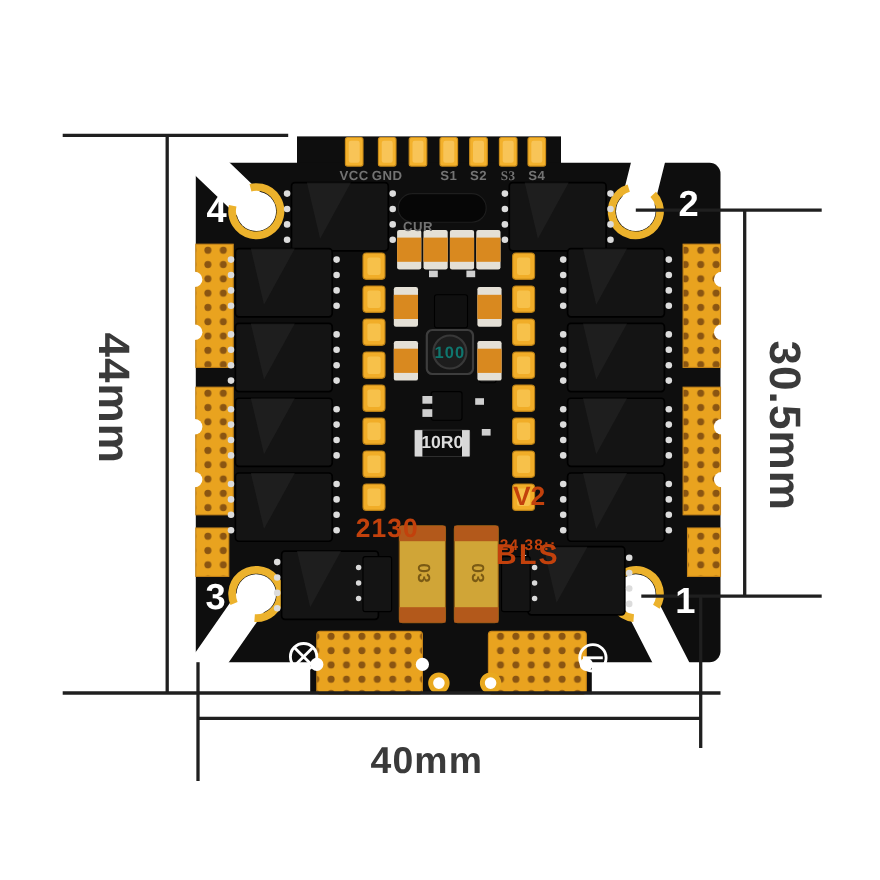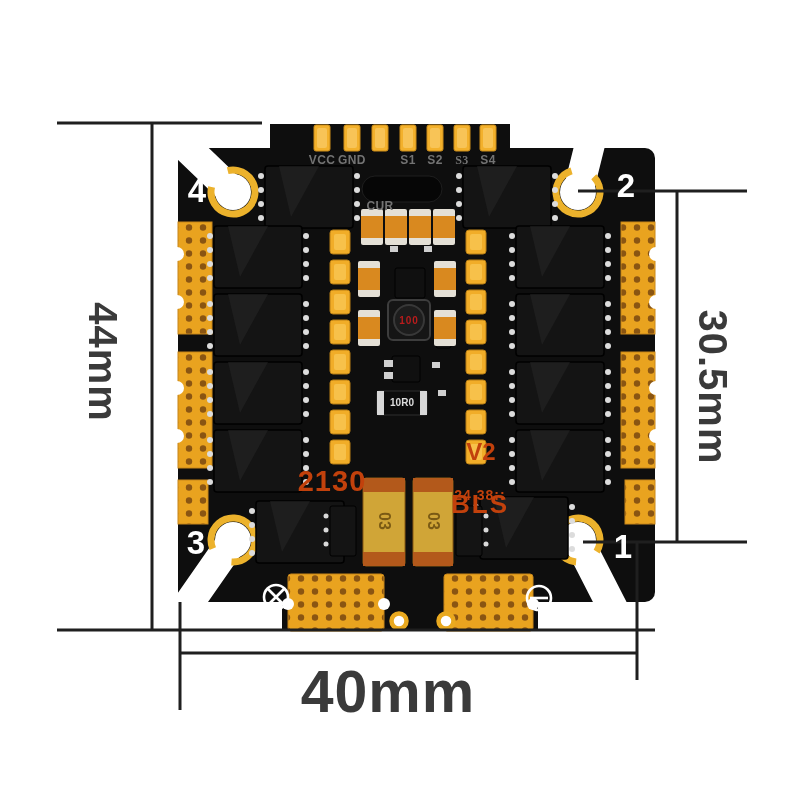--- a/index.html
+++ b/index.html
@@ -230,38 +230,38 @@
     <line x1="677" y1="191" x2="677" y2="542"></line>
     <line x1="583" y1="542" x2="747" y2="542"></line>
     <line x1="180" y1="602" x2="180" y2="710"></line>
     <line x1="637" y1="542" x2="637" y2="680"></line>
     <line x1="180" y1="653" x2="637" y2="653"></line>
   </g>
 </svg>
 
 <div class="lbl rot dim" style="left:103px;top:362px;font-size:40px;">44mm</div>
 <div class="lbl rot dim" style="left:713px;top:387px;font-size:40px;">30.5mm</div>
-<div class="lbl dim" style="left:388px;top:692px;font-size:59px;">40mm</div>
+<div class="lbl dim" style="left:388px;top:692px;font-size:34px;">40mm</div>
 
 <div class="lbl corner" style="left:197px;top:190px;">4</div>
 <div class="lbl corner" style="left:626px;top:185px;">2</div>
 <div class="lbl corner" style="left:196px;top:542px;">3</div>
 <div class="lbl corner" style="left:623px;top:546px;">1</div>
 
 <div class="lbl padlbl" style="left:322px;top:160px;">VCC</div>
 <div class="lbl padlbl" style="left:352px;top:160px;text-align:center;">GND</div>
 <div class="lbl padlbl" style="left:380px;top:160px;margin-top:46px;">CUR</div>
 <div class="lbl padlbl" style="left:408px;top:160px;">S1</div>
 <div class="lbl padlbl" style="left:435px;top:160px;">S2</div>
 <div class="lbl padlbl" style="left:462px;top:160px;font-family:Liberation Serif, serif;">S3</div>
 <div class="lbl padlbl" style="left:488px;top:160px;">S4</div>
 
-<div class="lbl silk" style="left:332px;top:481px;font-size:29px;letter-spacing:1px;">2130</div>
+<div class="lbl silk" style="left:352px;top:481px;font-size:24px;letter-spacing:1px;">2130</div>
 <div class="lbl silk" style="left:481px;top:452px;font-size:24px;">V2</div>
 <div class="lbl silk" style="left:480px;top:504px;font-size:26px;letter-spacing:2px;">BLS</div>
 <div class="lbl silk" style="left:480px;top:495px;font-size:14px;letter-spacing:1px;">24 38::</div>
 
-<div class="lbl" style="left:409px;top:321px;font-size:10px;color:#b91c1c;letter-spacing:1px;text-align:right;">100</div>
-<div class="lbl" style="left:402px;top:403px;font-size:10px;color:#dddddd;">10R0</div>
+<div class="lbl" style="left:409px;top:321px;font-size:15px;color:#0f766e;letter-spacing:1px;text-align:right;">100</div>
+<div class="lbl" style="left:402px;top:403px;font-size:16px;color:#dddddd;">10R0</div>
 <div class="lbl rot" style="left:384px;top:521px;font-size:16px;color:#7a5a14;">03</div>
 <div class="lbl rot" style="left:433px;top:521px;font-size:16px;color:#7a5a14;">03</div>
 
 </div>
 
 </body></html>

